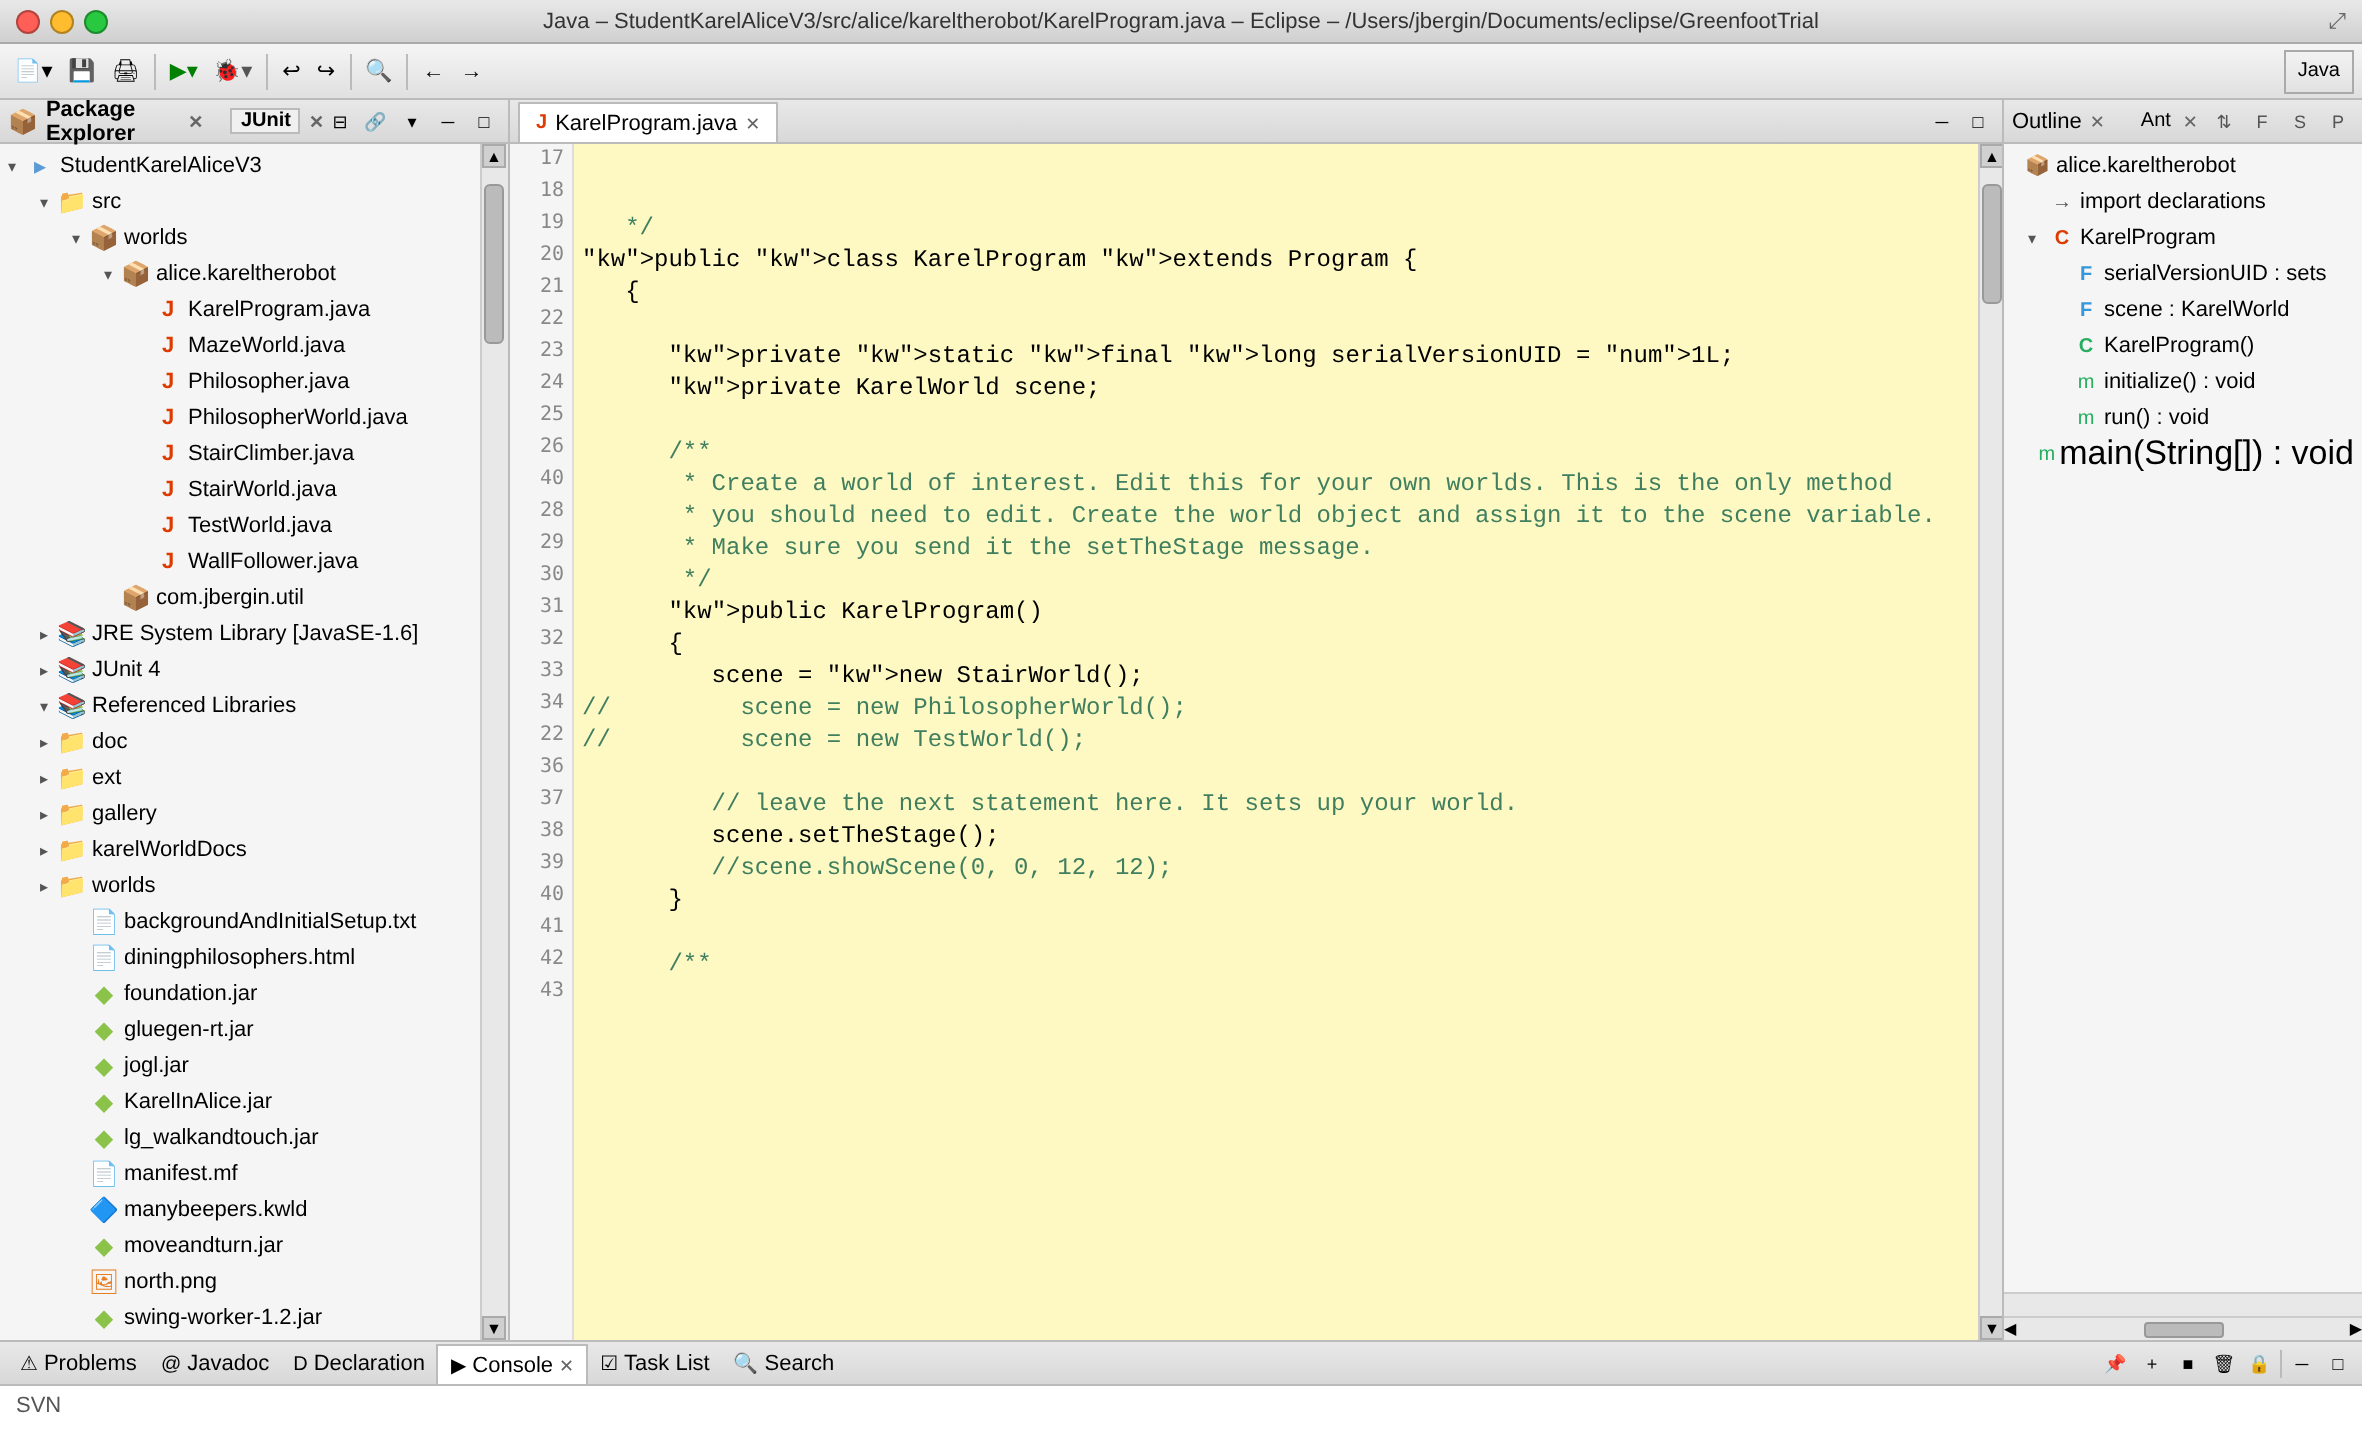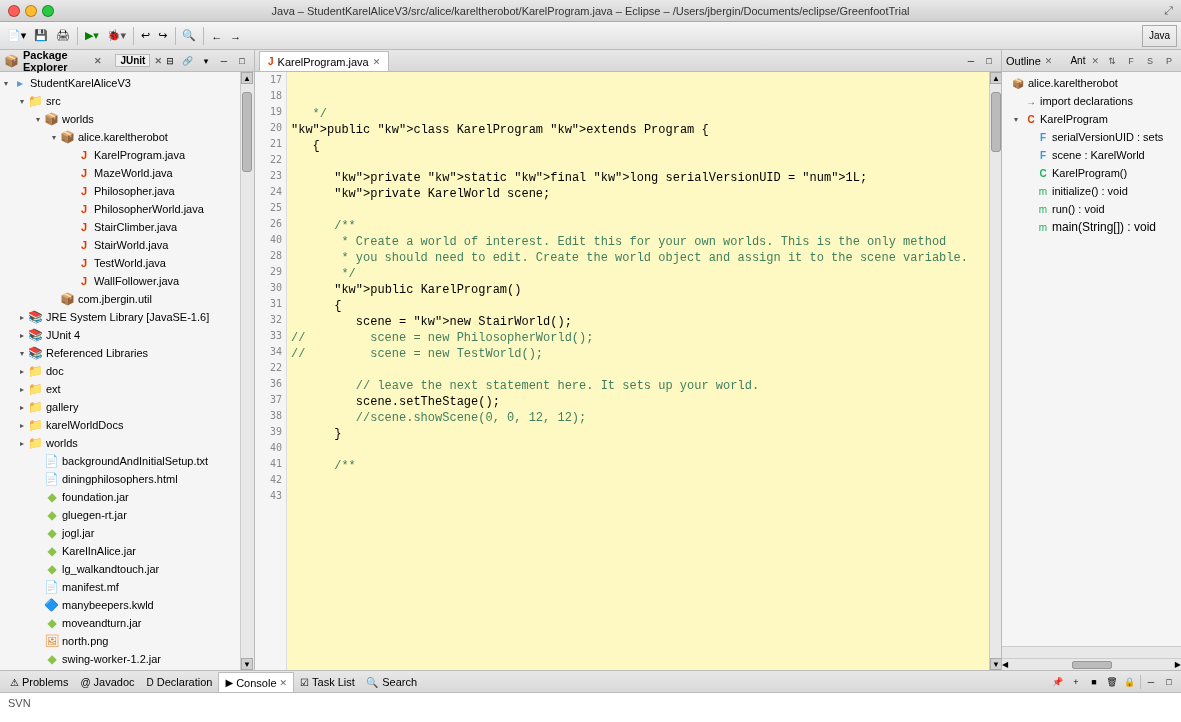--- a/index.html
+++ b/index.html
@@ -708,20 +708,21 @@
       <span class="code-line"><span class="cm">   */</span>
 </span><span class="code-line"><span class="&lt;span">"kw"</span>&gt;public <span class="&lt;span">"kw"</span>&gt;class KarelProgram <span class="&lt;span">"kw"</span>&gt;extends Program {
 </span><span class="code-line">   {
 </span><span class="code-line">
 </span><span class="code-line">      <span class="&lt;span">"kw"</span>&gt;private <span class="&lt;span">"kw"</span>&gt;static <span class="&lt;span">"kw"</span>&gt;final <span class="&lt;span">"kw"</span>&gt;long serialVersionUID = <span class="&lt;span">"num"</span>&gt;1L;
 </span><span class="code-line">      <span class="&lt;span">"kw"</span>&gt;private KarelWorld scene;
 </span><span class="code-line">
 </span><span class="code-line"><span class="cm">      /**</span>
 </span><span class="code-line"><span class="cm">       * Create a world of interest. Edit this for your own worlds. This is the only method</span>
 </span><span class="code-line"><span class="cm">       * you should need to edit. Create the world object and assign it to the scene variable.</span>
+</span><span class="code-line"><span class="cm">       * Make sure you send it the setTheStage message.</span>
 </span><span class="code-line"><span class="cm">       */</span>
 </span><span class="code-line">      <span class="&lt;span">"kw"</span>&gt;public KarelProgram()
 </span><span class="code-line">      {
 </span><span class="code-line">         scene = <span class="&lt;span">"kw"</span>&gt;new StairWorld();
 </span><span class="code-line"><span class="cm">//         scene = new PhilosopherWorld();</span>
 </span><span class="code-line"><span class="cm">//         scene = new TestWorld();</span>
 </span><span class="code-line">
 </span><span class="code-line"><span class="cm">         // leave the next statement here. It sets up your world.</span>
 </span><span class="code-line">         scene.setTheStage();
 </span><span class="code-line"><span class="cm">         //scene.showScene(0, 0, 12, 12);</span>
@@ -805,21 +806,21 @@
           <span style="display:inline-block;width:12px;"></span>
           <span style="display:inline-block;width:10px;"></span>
           <span style="width:14px;height:14px;display:inline-flex;align-items:center;justify-content:center;font-size:10px;color:#27ae60;font-weight:normal;margin-right:2px;">m</span>
           <span style="font-size:11px;">run() : void</span>
         </div>
         <div class="outline-item">
           <span style="display:inline-block;width:12px;"></span>
           <span style="display:inline-block;width:12px;"></span>
           <span style="display:inline-block;width:10px;"></span>
           <span style="width:14px;height:14px;display:inline-flex;align-items:center;justify-content:center;font-size:10px;color:#27ae60;font-weight:normal;margin-right:2px;">m</span>
-          <span style="font-size:12px;">main(String[]) : void</span>
+          <span style="font-size:17px;">main(String[]) : void</span>
         </div>
       </div>
     <div style="display:flex;height:12px;border-top:1px solid #ccc;">
       <div style="flex:1;background:#e8e8e8;"></div>
     </div>
     <div style="display:flex;align-items:center;justify-content:space-between;height:12px;background:#e8e8e8;border-top:1px solid #ccc;">
       <span style="font-size:8px;">◀</span>
       <div style="width:40px;height:8px;background:#bbb;border:1px solid #999;border-radius:2px;"></div>
       <span style="font-size:8px;">▶</span>
     </div>

